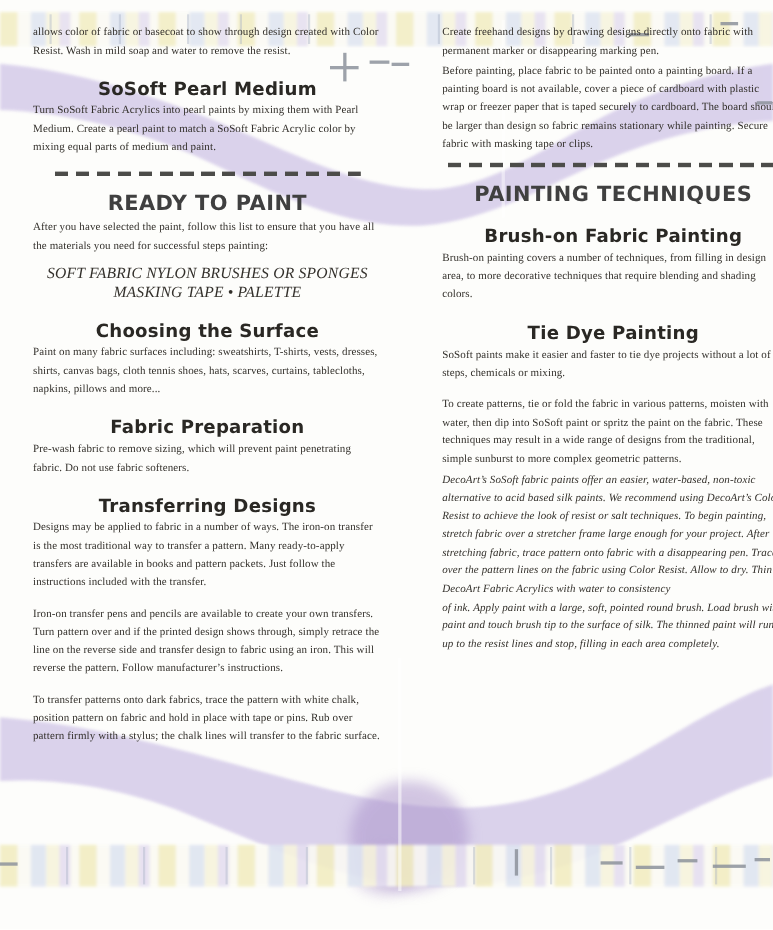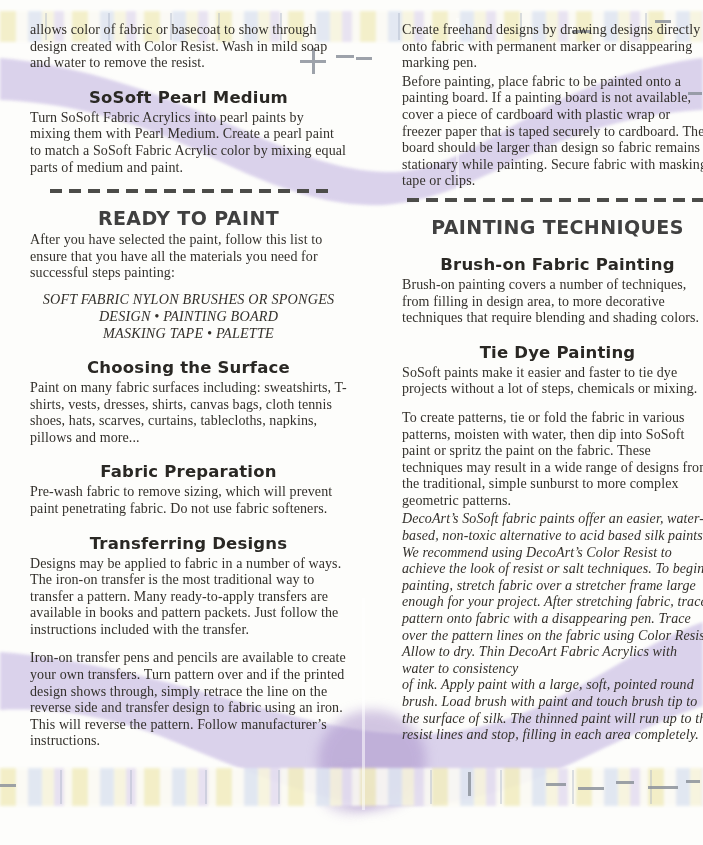--- a/index.html
+++ b/index.html
@@ -8,21 +8,21 @@
     background:#fdfdfb; overflow:hidden;
     font-family:"Liberation Serif", serif;
     color:#33302b;
   }
   .bg { position:absolute; left:0; top:0; z-index:0; }
   .col { position:absolute; top:16px; z-index:1; }
   .col-left  { left:30px;  width:317px; }
   .col-right { left:402px; width:311px; }
 
   p.body {
-    font-size:14px; line-height:16.6px; margin:0;
+    font-size:10px; line-height:16.6px; margin:0;
     letter-spacing:0.1px;
   }
   p.intro { margin-top:6px; }
   p.after-head { margin-top:2px; }
   p.gap { margin-top:12px; }
   p.preline { white-space:pre-line;font-style:italic; }
 
   h3.sub {
     font-family:"DejaVu Sans", sans-serif; font-weight:bold;
     font-size:16.5px; line-height:21px; letter-spacing:0.2px;
@@ -133,33 +133,33 @@
     <h3 class="sub">SoSoft Pearl Medium</h3>
     <p class="body after-head">Turn SoSoft Fabric Acrylics into pearl paints by mixing them with Pearl Medium. Create a pearl paint to match a SoSoft Fabric Acrylic color by mixing equal parts of medium and paint.</p>
 
     <div class="divider divider-left"></div>
 
     <h2 class="big">READY TO PAINT</h2>
     <p class="body after-head">After you have selected the paint, follow this list to ensure that you have all the materials you need for successful steps painting:</p>
 
     <div class="materials">
       <div>SOFT FABRIC NYLON BRUSHES OR SPONGES</div>
-      <div>DESIGN • PAINTING BOARD</div>
       <div>MASKING TAPE • PALETTE</div>
     </div>
 
     <h3 class="sub">Choosing the Surface</h3>
     <p class="body after-head">Paint on many fabric surfaces including: sweatshirts, T-shirts, vests, dresses, shirts, canvas bags, cloth tennis shoes, hats, scarves, curtains, tablecloths, napkins, pillows and more...</p>
 
     <h3 class="sub">Fabric Preparation</h3>
     <p class="body after-head">Pre-wash fabric to remove sizing, which will prevent paint penetrating fabric. Do not use fabric softeners.</p>
 
     <h3 class="sub">Transferring Designs</h3>
     <p class="body after-head">Designs may be applied to fabric in a number of ways. The iron-on transfer is the most traditional way to transfer a pattern. Many ready-to-apply transfers are available in books and pattern packets. Just follow the instructions included with the transfer.</p>
     <p class="body gap">Iron-on transfer pens and pencils are available to create your own transfers. Turn pattern over and if the printed design shows through, simply retrace the line on the reverse side and transfer design to fabric using an iron. This will reverse the pattern. Follow manufacturer’s instructions.</p>
+    <p class="body gap">To transfer patterns onto dark fabrics, trace the pattern with white chalk, position pattern on fabric and hold in place with tape or pins. Rub over pattern firmly with a stylus; the chalk lines will transfer to the fabric surface.</p>
   </div>
 
   <div class="col col-right">
     <p class="body intro">Create freehand designs by drawing designs directly onto fabric with permanent marker or disappearing marking pen.</p>
 
     <p class="body after-head">Before painting, place fabric to be painted onto a painting board. If a painting board is not available, cover a piece of cardboard with plastic wrap or freezer paper that is taped securely to cardboard. The board should be larger than design so fabric remains stationary while painting. Secure fabric with masking tape or clips.</p>
 
     <div class="divider divider-right"></div>
 
     <h2 class="big">PAINTING TECHNIQUES</h2>

